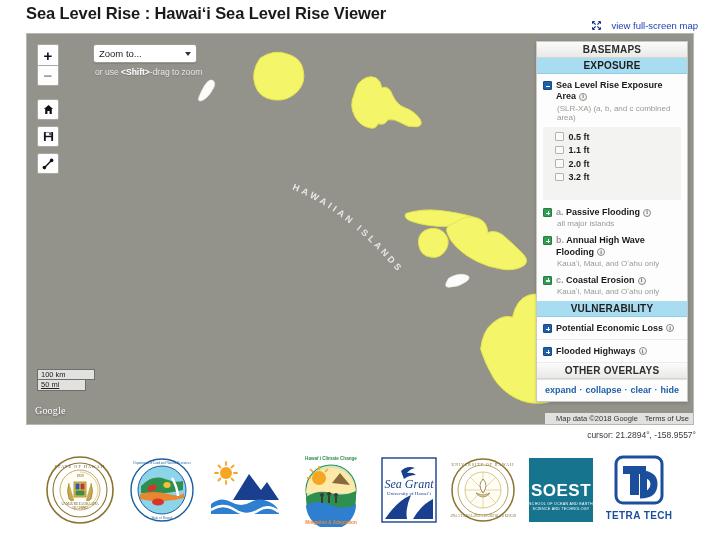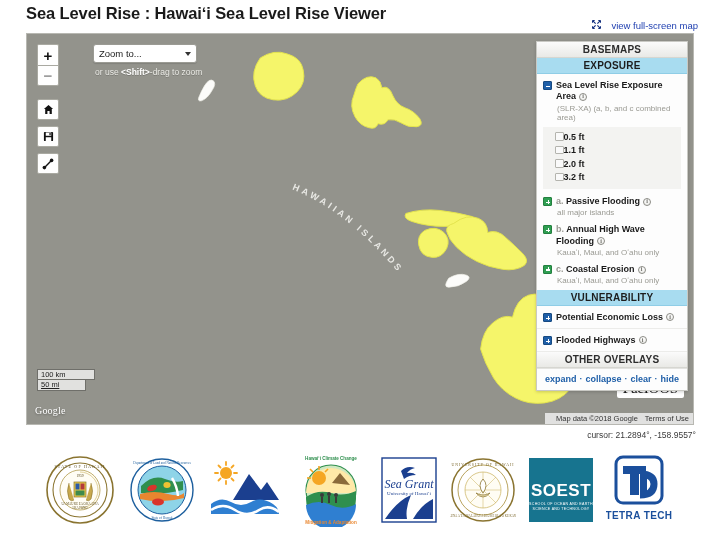--- a/index.html
+++ b/index.html
@@ -14,21 +14,21 @@
 
   
   .page-title {
     position: absolute; left: 26px; top: 4px;
     font-size: 16.5px; font-weight: bold; color: #1a1a1a;
     letter-spacing: -0.1px; white-space: nowrap;
   }
   .fullscreen-link {
     position: absolute; right: 18px; top: 20px;
     font-size: 9.5px; color: #1f3fb0; white-space: nowrap;
-    display: flex; align-items: flex-start; gap: 10px; cursor: pointer;
+    display: flex; align-items: center; gap: 10px; cursor: pointer;
   }
   .fullscreen-link svg { display:block; }
 
   
   .map-frame {
     position: absolute; left: 26px; top: 33px;
     width: 668px; height: 392px;
     background: #93938c;
     border: 1px solid #b8b8b2;
     overflow: hidden;
@@ -152,22 +152,22 @@
   }
   .info-i {
     display:inline-flex; align-items:center; justify-content:center;
     width:8px;height:8px;border-radius:50%;border:1px solid #8b8b85;
     font-size:6px; color:#6d6d67; margin-left:3px; cursor:pointer;
     vertical-align:1px; font-family:"Liberation Serif", serif;
     background: linear-gradient(#fff,#ededea);
   }
 
   .cb-group { background:#f3f3f1; margin: 5px 0 0 0; padding: 5px 6px 6px 12px; }
-  .cb-row { display:flex; align-items:center; gap:0; margin-bottom:3.5px; }
-  .cb-row:last-child { margin-bottom:1px; }
+  .cb-row { display:flex; align-items:center; gap:5px; margin-bottom:3.5px; }
+  .cb-row:last-child { margin-bottom:12px; }
   .cb {
     width:8.5px;height:8.5px;background:#fafafa;border:1px solid #b4b4ae;
     border-radius:1px; cursor:pointer; flex:0 0 auto;
   }
   .cb-label { font-weight:bold; font-size:9px; color:#1a1a1a; }
 
   .sub-layer { margin-top:7px; }
   .vuln-row { display:flex; align-items:center; gap:4px; padding: 6px 6px; border-bottom:1px solid #ececea; }
   .vuln-label { font-weight:bold; font-size:9px; }
 

